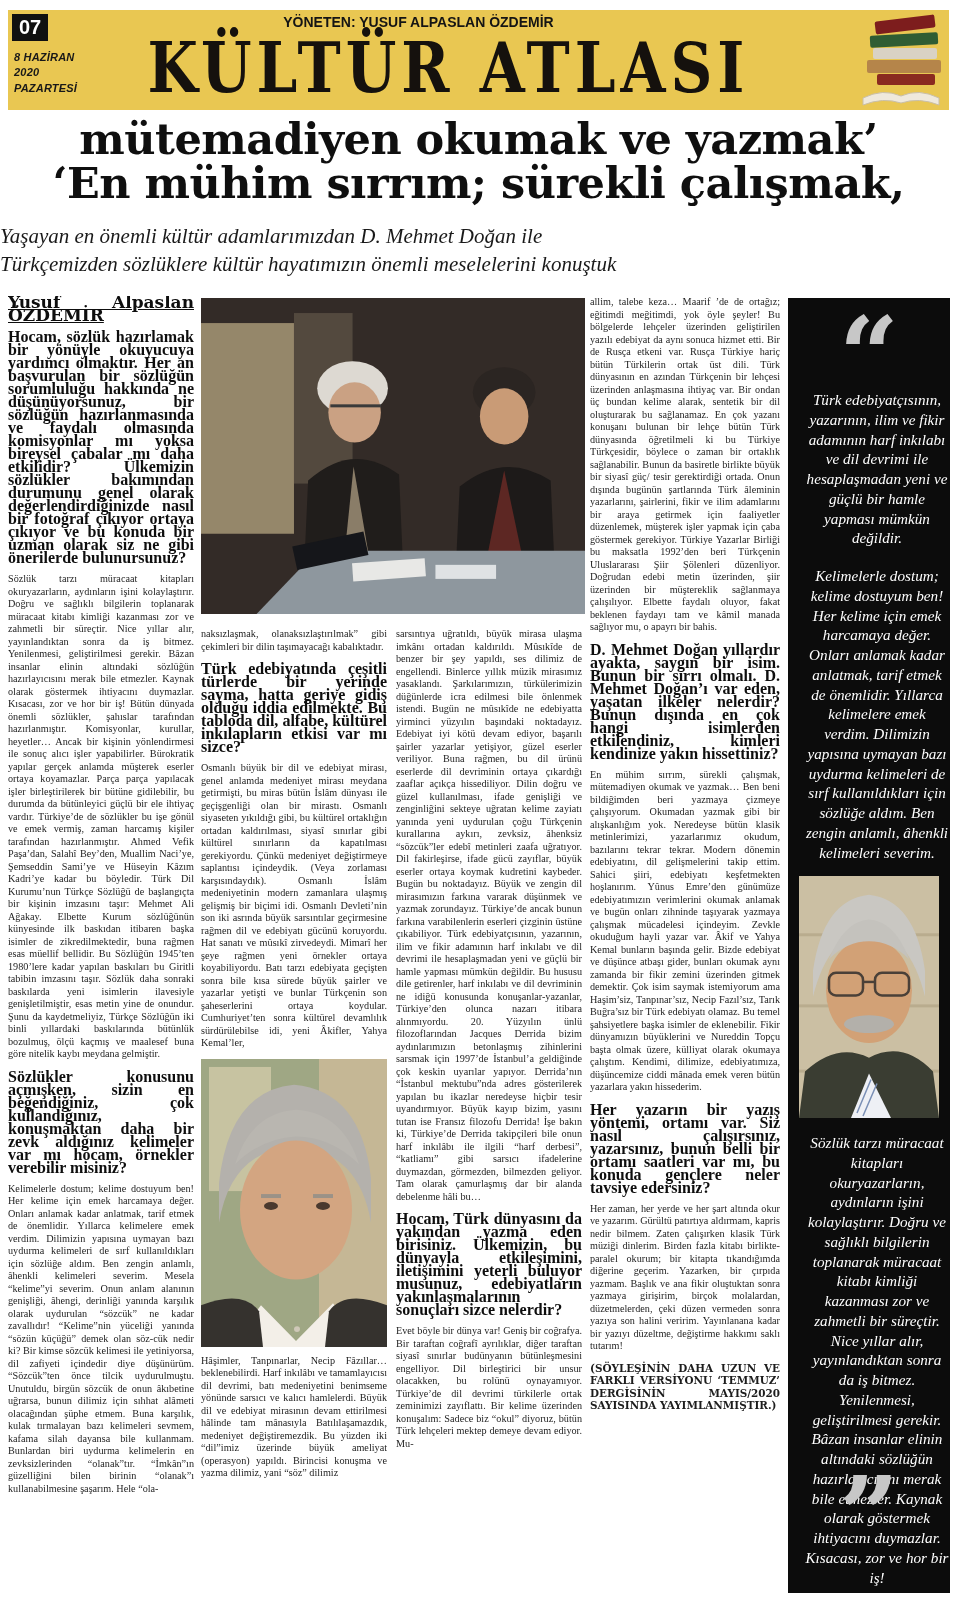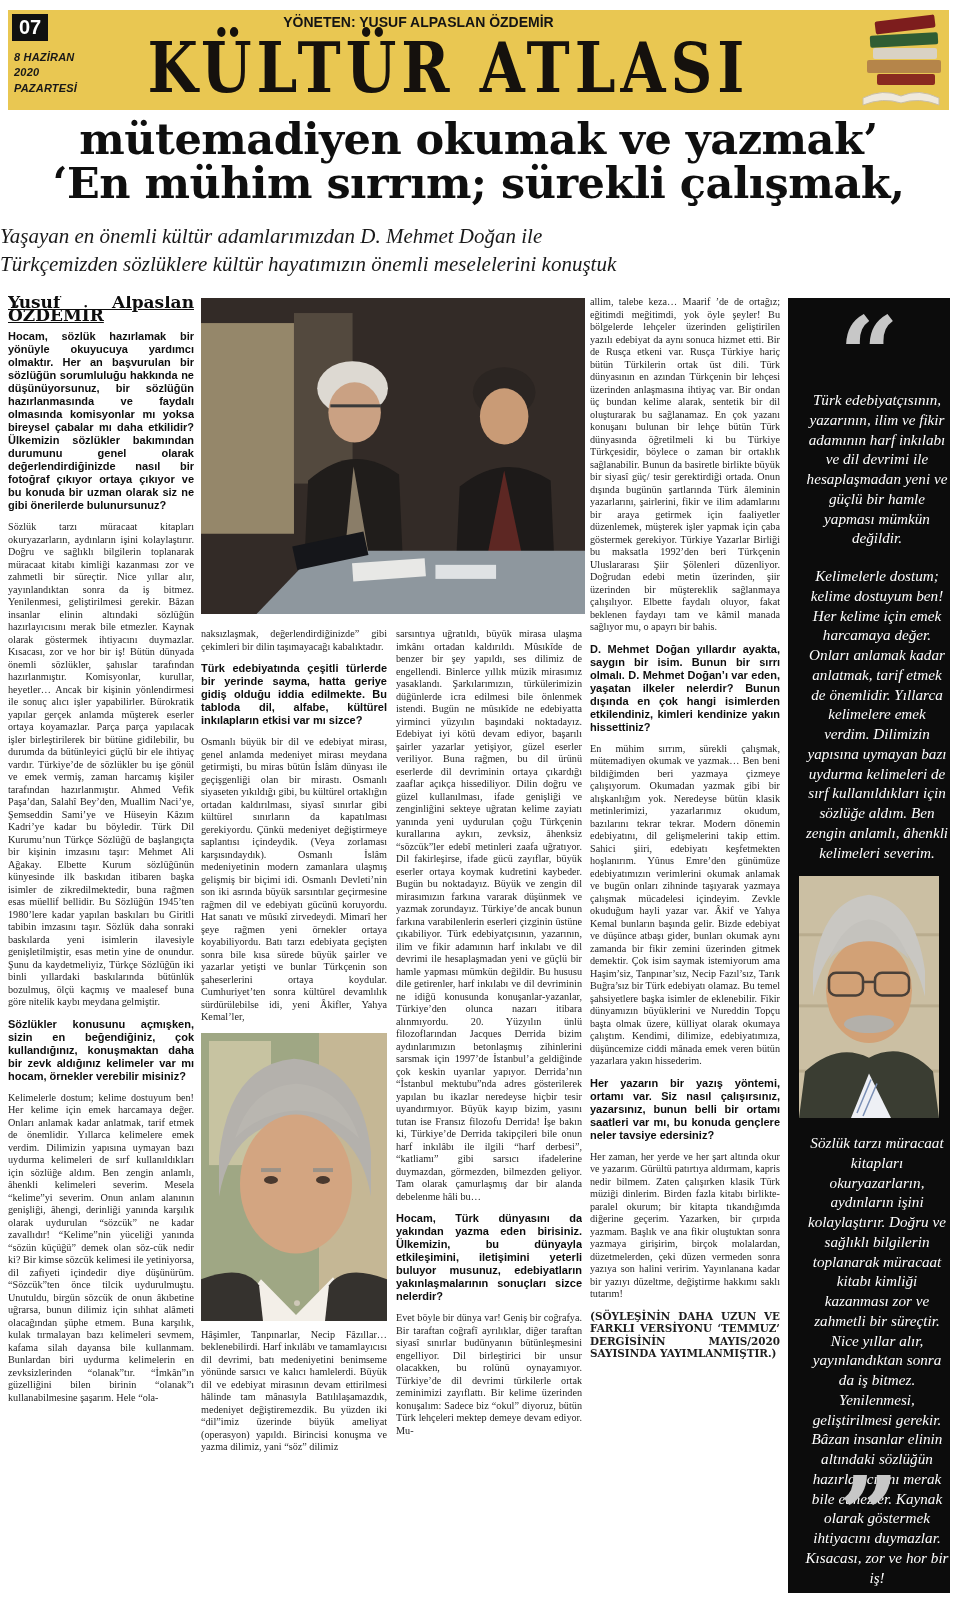--- a/index.html
+++ b/index.html
@@ -23,21 +23,21 @@
   
   .headline{position:absolute;left:0;top:118px;width:957px;text-align:center;
     font-family:"DejaVu Serif",serif;font-weight:bold;font-size:43px;line-height:1.02;
     color:#0f0f0f;letter-spacing:-0.5px;}
   .subhead{position:absolute;left:0;top:222px;width:957px;
     font-style:italic;font-size:21px;line-height:1.35;color:#1a1a1a;}
   
   .col{position:absolute;text-align:justify;font-size:10.2px;line-height:12.5px;
     color:#1d1d1d;overflow:hidden;}
   .col p{margin:0 0 9px 0;}
-  .col p.q{font-family:Liberation Sans, sans-serif;font-weight:bold;font-size:11px;line-height:13px;color:#0e0e0e;}
+  .col p.q{font-family:Liberation Serif, serif;font-weight:bold;font-size:16px;line-height:13px;color:#0e0e0e;}
   .byline{font-weight:bold;font-size:17px;text-decoration:underline;margin:0 0 12px 0;
     font-family:"DejaVu Serif",serif;color:#0e0e0e;}
   .note{font-family:"DejaVu Serif",serif;font-weight:bold;font-size:10.4px;}
   .photo{display:block;}
   .photo-main{position:absolute;left:201px;top:298px;width:384px;height:316px;}
   .photo-inline{width:186px;height:288px;margin:4px 0 8px 0;}
   
   .sidebar{position:absolute;left:788px;top:298px;width:162px;height:1295px;background:#0c0c0c;
     color:#ffffff;text-align:center;font-style:italic;}
   .qmark{position:absolute;left:0;width:162px;text-align:center;color:#c7c7c7;
@@ -97,21 +97,21 @@
 
 <div class="col" style="left:8px;top:296px;width:186px;height:1300px;">
   <p class="byline">Yusuf Alpaslan ÖZDEMİR</p>
   <p class="q">Hocam, sözlük hazırlamak bir yönüyle okuyucuya yardımcı olmaktır. Her an başvurulan bir sözlüğün sorumluluğu hakkında ne düşünüyorsunuz, bir sözlüğün hazırlanmasında ve faydalı olmasında komisyonlar mı yoksa bireysel çabalar mı daha etkilidir? Ülkemizin sözlükler bakımından durumunu genel olarak değerlendirdiğinizde nasıl bir fotoğraf çıkıyor ortaya çıkıyor ve bu konuda bir uzman olarak siz ne gibi önerilerde bulunursunuz?</p>
   <p>Sözlük tarzı müracaat kitapları okuryazarların, aydınların işini kolaylaştırır. Doğru ve sağlıklı bilgilerin toplanarak müracaat kitabı kimliği kazanması zor ve zahmetli bir süreçtir. Nice yıllar alır, yayınlandıktan sonra da iş bitmez. Yenilenmesi, geliştirilmesi gerekir. Bâzan insanlar elinin altındaki sözlüğün hazırlayıcısını merak bile etmezler. Kaynak olarak göstermek ihtiyacını duymazlar. Kısacası, zor ve hor bir iş! Bütün dünyada önemli sözlükler, şahıslar tarafından hazırlanmıştır. Komisyonlar, kurullar, heyetler… Ancak bir kişinin yönlendirmesi ile sonuç alıcı işler yapabilirler. Bürokratik yapılar gerçek anlamda müşterek eserler ortaya koyamazlar. Parça parça yapılacak işler birleştirilerek bir bütüne gidilebilir, bu durumda da bütünleyici güçlü bir ele ihtiyaç vardır. Türkiye’de de sözlükler bu işe gönül ve emek vermiş, zaman harcamış kişiler tarafından hazırlanmıştır. Ahmed Vefik Paşa’dan, Salahî Bey’den, Muallim Naci’ye, Şemseddin Sami’ye ve Hüseyin Kâzım Kadri’ye kadar bu böyledir. Türk Dil Kurumu’nun Türkçe Sözlüğü de başlangıçta bir kişinin imzasını taşır: Mehmet Ali Ağakay. Elbette Kurum sözlüğünün künyesinde ilk baskıdan itibaren başka isimler de zikredilmektedir, buna rağmen esas müellif bellidir. Bu Sözlüğün 1945’ten 1980’lere kadar yapılan baskıları bu Giritli tabibin imzasını taşır. Sözlük daha sonraki baskılarda yeni isimlerin ilavesiyle genişletilmiştir, esas metin yine de onundur. Şunu da kaydetmeliyiz, Türkçe Sözlüğün iki binli yıllardaki baskılarında bütünlük bozulmuş, ölçü kaçmış ve maalesef buna göre nitelik kaybı meydana gelmiştir.</p>
   <p class="q">Sözlükler konusunu açmışken, sizin en beğendiğiniz, çok kullandığınız, konuşmaktan daha bir zevk aldığınız kelimeler var mı hocam, örnekler verebilir misiniz?</p>
   <p>Kelimelerle dostum; kelime dostuyum ben! Her kelime için emek harcamaya değer. Onları anlamak kadar anlatmak, tarif etmek de önemlidir. Yıllarca kelimelere emek verdim. Dilimizin yapısına uymayan bazı uydurma kelimeleri de sırf kullanıldıkları için sözlüğe aldım. Ben zengin anlamlı, âhenkli kelimeleri severim. Mesela “kelime”yi severim. Onun anlam alanının genişliği, âhengi, derinliği yanında karşılık olarak uydurulan “sözcük” ne kadar zavallıdır! “Kelime”nin yüceliği yanında “sözün küçüğü” demek olan söz-cük nedir ki? Bir kimse sözcük kelimesi ile yetiniyorsa, dil zafiyeti içindedir diye düşünürüm. “Sözcük”ten önce tilcik uydurulmuştu. Unutuldu, birgün sözcük de onun âkıbetine uğrarsa, bunun dilimiz için sıhhat alâmeti olacağından şüphe etmem. Buna karşılık, kulak tırmalayan bazı kelimeleri sevmem, kafama silah dayansa bile kullanmam. Bunlardan biri uydurma kelimelerin en zevksizlerinden “olanak”tır. “İmkân”ın güzelliğini bilen birinin “olanak”ı kullanabilmesine şaşarım. Hele “ola-</p>
 </div>
 
 <div class="col" style="left:201px;top:628px;width:186px;height:968px;">
-  <p>naksızlaşmak, değerlendirdiğinizde” gibi çekimleri bir dilin taşımayacağı kabalıktadır.</p>
+  <p>naksızlaşmak, olanaksızlaştırılmak” gibi çekimleri bir dilin taşımayacağı kabalıktadır.</p>
   <p class="q">Türk edebiyatında çeşitli türlerde bir yerinde sayma, hatta geriye gidiş olduğu iddia edilmekte. Bu tabloda dil, alfabe, kültürel inkılapların etkisi var mı sizce?</p>
   <p>Osmanlı büyük bir dil ve edebiyat mirası, genel anlamda medeniyet mirası meydana getirmişti, bu miras bütün İslâm dünyası ile geçişgenliği olan bir mirastı. Osmanlı siyaseten yıkıldığı gibi, bu kültürel ortaklığın ortadan kaldırılması, siyasî sınırlar gibi kültürel sınırların da kapatılması gerekiyordu. Çünkü medeniyet değiştirmeye saplantısı içindeydik. (Veya zorlaması karşısındaydık). Osmanlı İslâm medeniyetinin modern zamanlara ulaşmış gelişmiş bir biçimi idi. Osmanlı Devleti’nin son iki asrında büyük sarsıntılar geçirmesine rağmen dil ve edebiyatı gücünü koruyordu. Hat sanatı ve mûsıkî zirvedeydi. Mimarî her şeye rağmen yeni örnekler ortaya koyabiliyordu. Batı tarzı edebiyata geçişten sonra bile kısa sürede büyük şairler ve yazarlar yetişti ve bunlar Türkçenin son şaheserlerini ortaya koydular. Cumhuriyet’ten sonra kültürel devamlılık sürdürülebilse idi, yeni Âkifler, Yahya Kemal’ler,</p>
   <svg class="photo photo-inline" viewBox="0 0 186 290" preserveAspectRatio="none" xmlns="http://www.w3.org/2000/svg">
     <rect width="186" height="290" fill="#9fa784"></rect>
     <rect x="118" width="68" height="290" fill="#c5b795"></rect>
     <rect x="8" y="8" width="62" height="125" fill="#d8cfae" opacity="0.7"></rect>
     <path d="M18,125 Q28,32 93,26 Q160,32 170,120 L170,165 Q158,92 93,88 Q30,92 18,165 Z" fill="#b4b1ac"></path>
     <ellipse cx="95" cy="152" rx="56" ry="70" fill="#d3a581"></ellipse>
     <path d="M34,106 Q50,54 95,51 Q142,54 158,106 Q130,78 95,78 Q60,80 34,106 Z" fill="#b9b6b0"></path>
     <ellipse cx="70" cy="148" rx="7" ry="4" fill="#4a392e"></ellipse>

